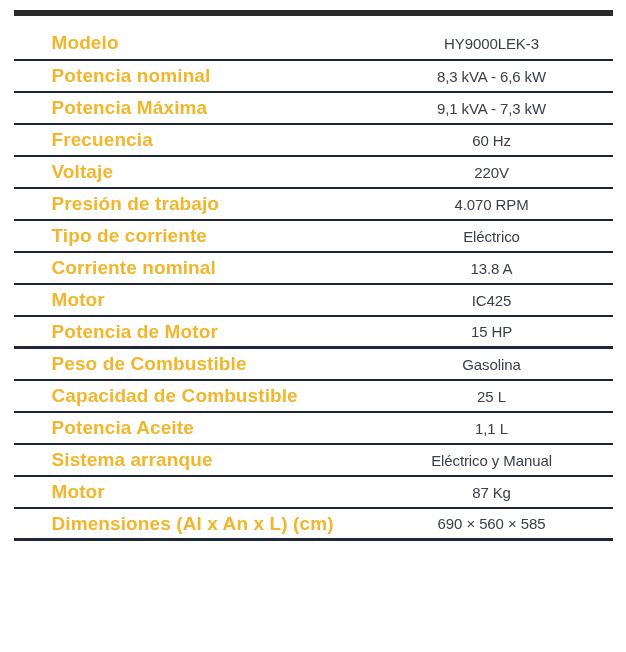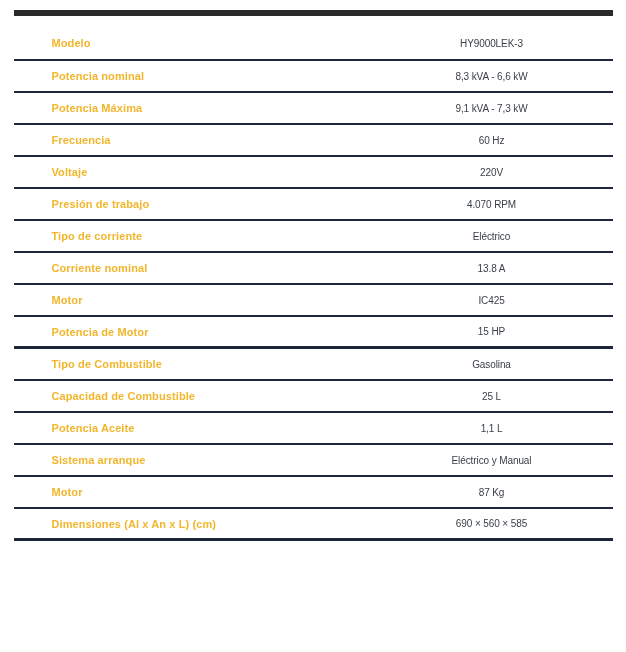--- a/index.html
+++ b/index.html
@@ -33,29 +33,29 @@
     height: 45px;
     padding-top: 11px;
   }
   
   .rows .row:nth-child(10) { border-bottom-width: 3px; }
   .rows .row:last-child   { border-bottom-width: 3px; }
   .label {
     flex: 1;
     color: var(--accent, #f2b62c);
     font-weight: 700;
-    font-size: 11px;
+    font-size: 19px;
     letter-spacing: 0.1px;
     white-space: nowrap;
   }
   .value {
     width: 242px;
     text-align: center;
     color: var(--value, #3b4049);
-    font-size: 10px;
+    font-size: 15px;
     letter-spacing: -0.1px;
     white-space: nowrap;
   }
 </style>
 </head>
 <body style="background: rgb(255, 255, 255);">
 
 <div class="sheet">
   <div class="topbar"></div>
   <div class="rows" id="rows">
@@ -103,21 +103,21 @@
     <span class="label">Motor</span>
     <span class="value">IC425</span>
   </div>
 
   <div class="row">
     <span class="label">Potencia de Motor</span>
     <span class="value">15 HP</span>
   </div>
 
   <div class="row">
-    <span class="label">Tipo de Combustible</span>
+    <span class="label">Peso de Combustible</span>
     <span class="value">Gasolina</span>
   </div>
 
   <div class="row">
     <span class="label">Capacidad de Combustible</span>
     <span class="value">25 L</span>
   </div>
 
   <div class="row">
     <span class="label">Potencia Aceite</span>

